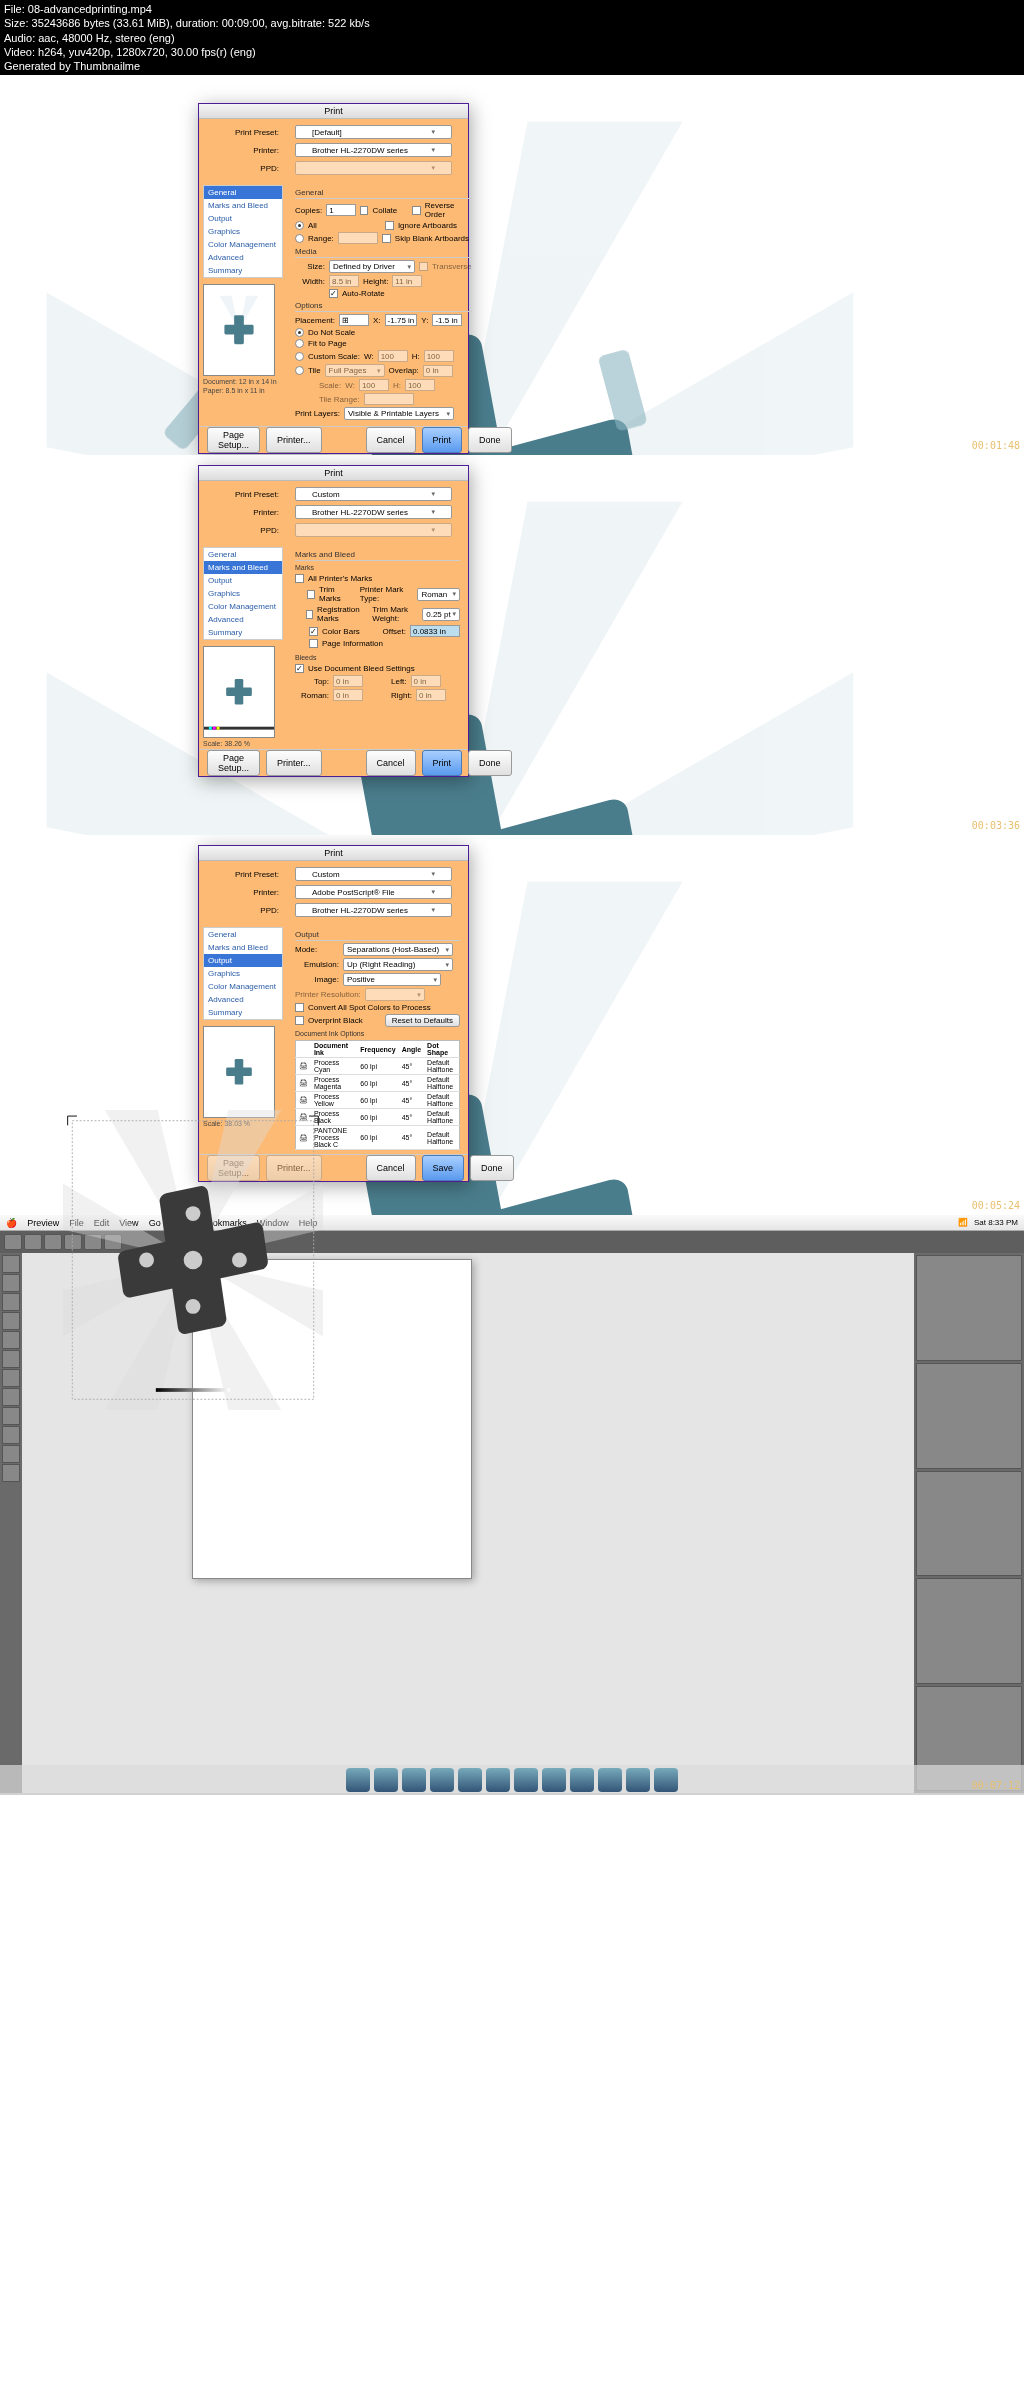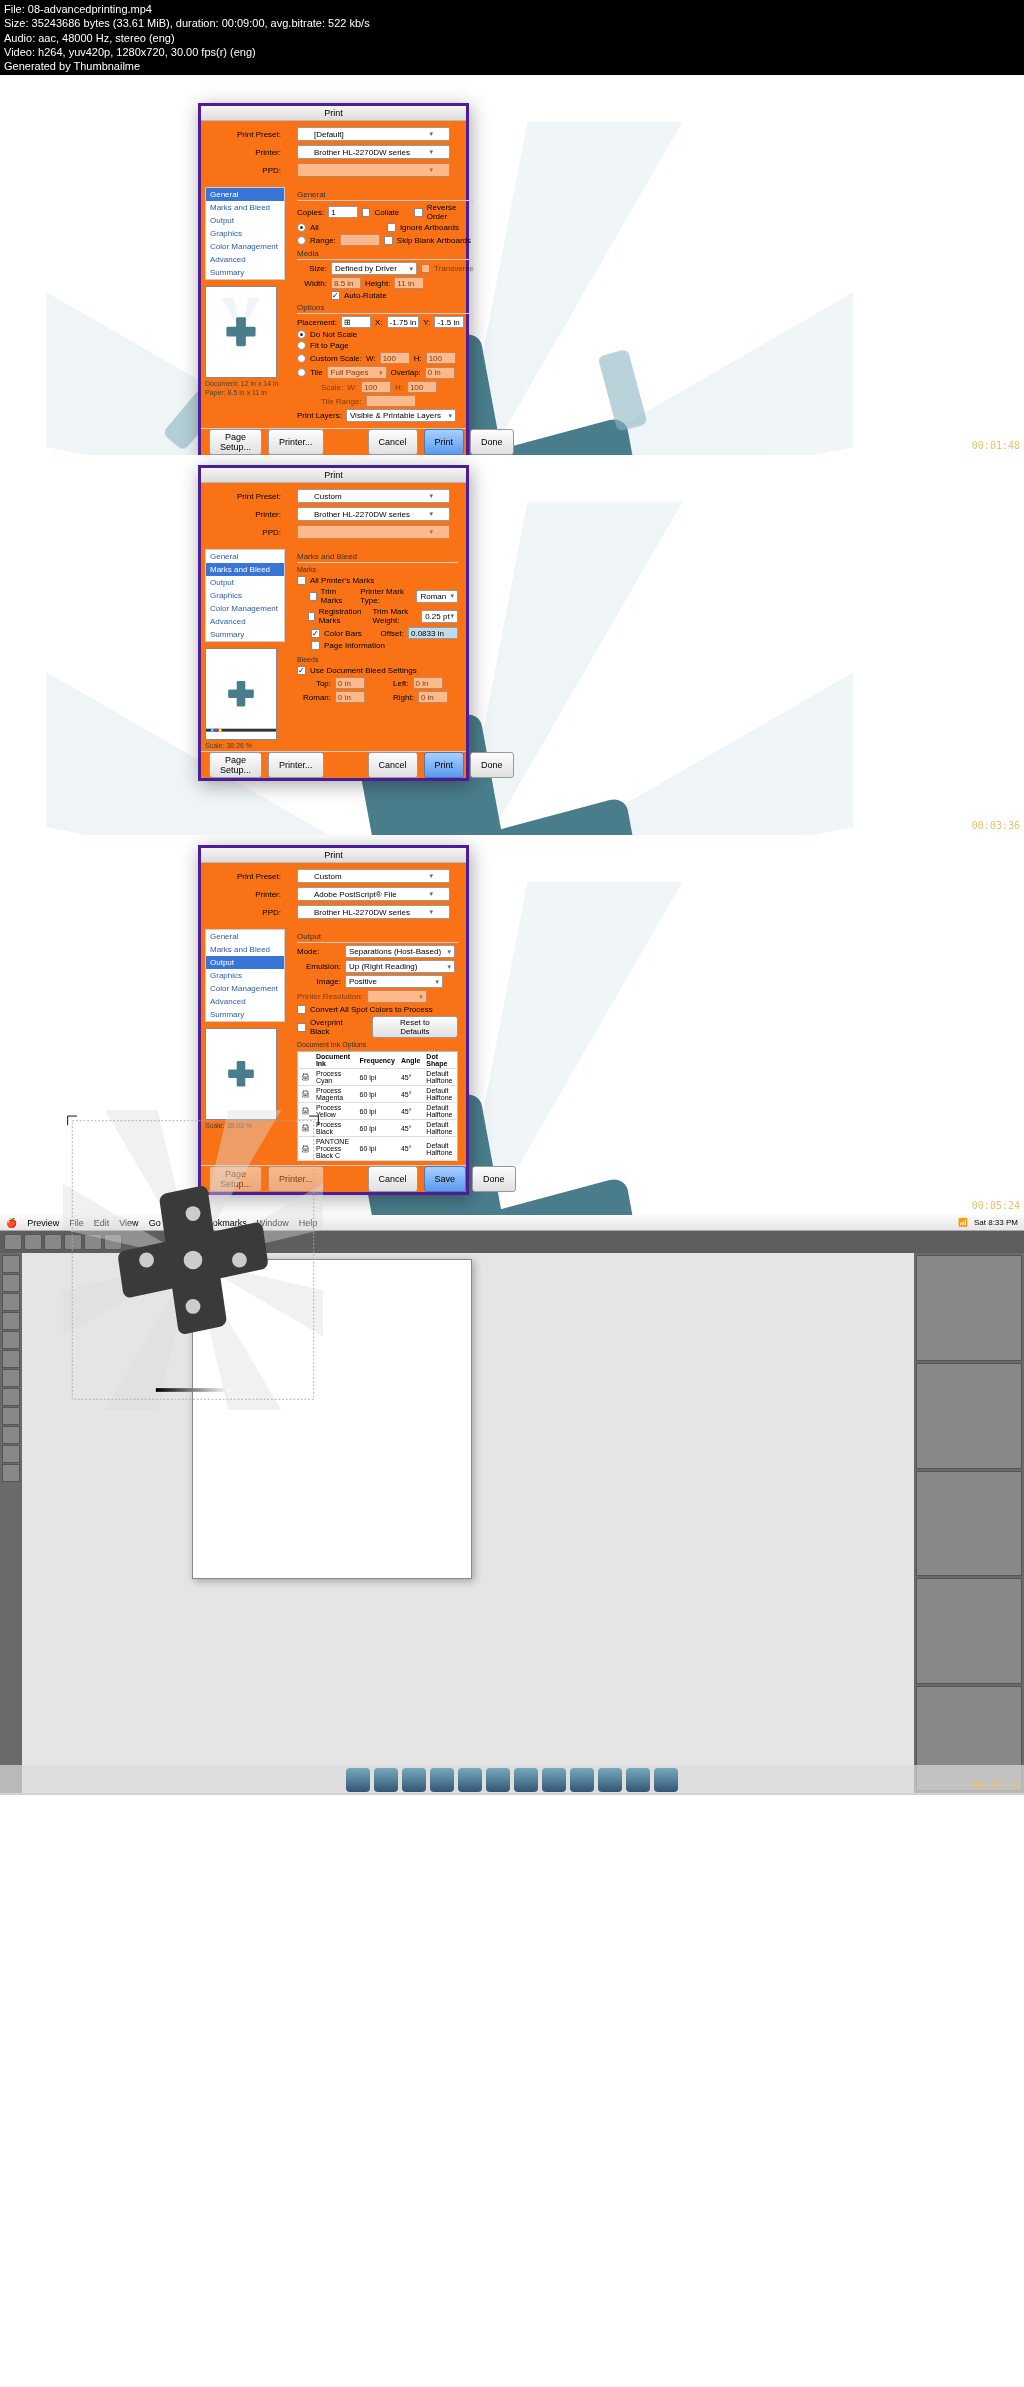--- a/index.html
+++ b/index.html
@@ -1,21 +1,21 @@
 <!DOCTYPE html>
 <html><head>
 <meta charset="utf-8">
 <style>
 * { margin: 0; padding: 0; box-sizing: border-box; font-family: "Lucida Grande", Arial, sans-serif; }
 body { background: #fff; width: 1024px; }
 .header-black { background: #000; color: #fff; padding: 2px 4px; font-size: 11px; line-height: 1.3; }
 .frame { position: relative; background: #fff; height: 380px; overflow: hidden; }
 .bg-art { position: absolute; inset: 0; }
 .timestamp { position: absolute; bottom: 4px; right: 4px; color: #e8c070; font-size: 10px; font-family: monospace; }
-.dialog { position: absolute; background: #f97316; border: 3px solid #4c1d95; box-shadow: 2px 4px 18px rgba(0,0,0,0.35); font-size: 9px; }
+.dialog { position: absolute; background: #fdba74; border: 1px solid #4c1d95; box-shadow: 2px 4px 18px rgba(0,0,0,0.35); font-size: 9px; }
 .dialog-title { background: linear-gradient(#f5f5f5,#dcdcdc); text-align: center; padding: 2px; font-size: 9px; border-bottom: 1px solid #bbb; }
 .top-row { display: flex; align-items: center; padding: 2px 6px; }
 .top-row label { width: 64px; text-align: right; margin-right: 16px; font-size: 8px; }
 .sel { flex: 1; background: #fff; border: 1px solid #999; border-radius: 2px; padding: 1px 16px; font-size: 8px; height: 14px; display: flex; align-items: center; justify-content: space-between; }
 .sel::after { content: "▾"; font-size: 7px; color: #666; }
 .dialog-body { display: flex; }
 .sidebar { width: 80px; background: #fff; border: 1px solid #ccc; margin: 4px; font-size: 8px; }
 .sidebar-item { padding: 2px 4px; color: #2a5da8; }
 .sidebar-item.sel-on { background: #3875d7; color: #fff; }
 .preview { margin: 2px 4px; }
@@ -471,21 +471,21 @@
             <span class="selw" style="width:60px;opacity:0.5"></span>
           </div>
         <div class="row">
             <span class="chk"></span>
             <label>Convert All Spot Colors to Process</label>
           </div>
         <div class="row">
             <span class="chk"></span>
             <label>Overprint Black</label>
             <span style="flex:1"></span>
-            <button class="btn" style="font-size:8px;padding:1px 12px">Reset to Defaults</button>
+            <button class="btn" style="font-size:8px;padding:1px 6px">Reset to Defaults</button>
           </div>
         <div class="sec-label" style="border:none;font-size:7px">Document Ink Options</div>
         <table class="ink-table">
           <tbody>
               <tr>
                 <th></th>
                 <th>Document Ink</th>
                 <th>Frequency</th>
                 <th>Angle</th>
                 <th>Dot Shape</th>

